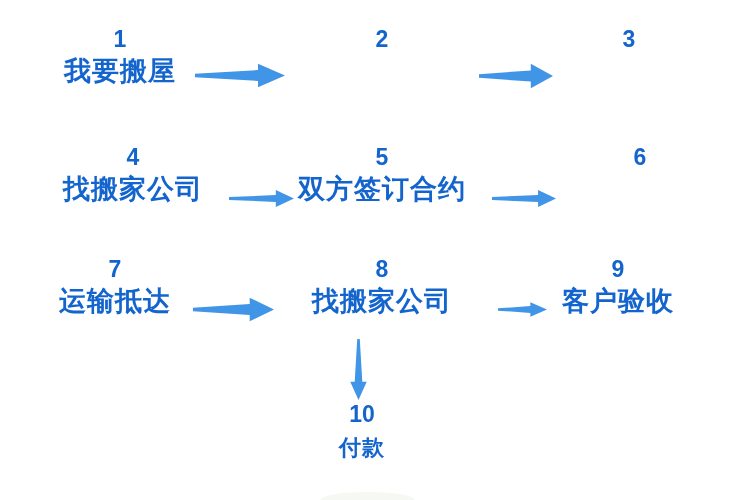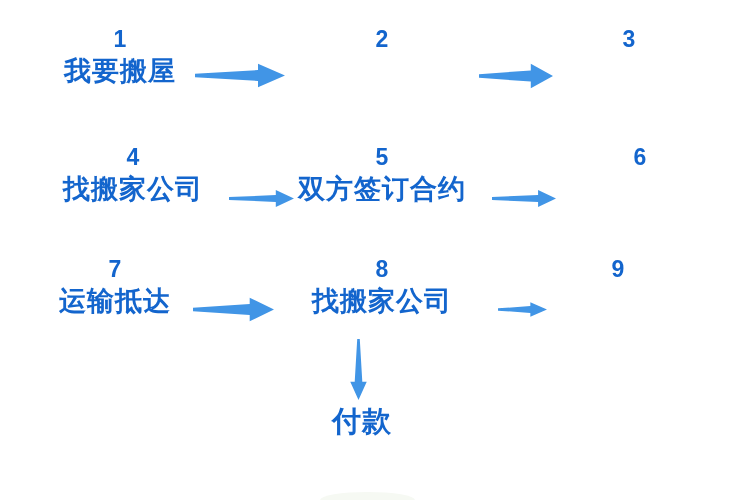--- a/index.html
+++ b/index.html
@@ -25,21 +25,21 @@
     line-height: 27px;
   }
   .step-label {
     font-size: 27px;
     line-height: 30px;
     margin-top: 3px;
     letter-spacing: 1px;
     white-space: nowrap;
   }
   .step-label.big {
-    font-size: 29px;
+    font-size: 22px;
     line-height: 34px;
   }
   .arrow {
     position: absolute;
   }
   .arrow svg {
     display: block;
     width: 100%;
     height: 100%;
   }
@@ -129,27 +129,29 @@
   </div>
 
   <div class="arrow" style="left:498px; top:301px; width:49px; height:17px;">
     <svg viewBox="0 0 100 30" preserveAspectRatio="none" aria-hidden="true">
       <polygon points="0,13 66,9 66,2 100,15 66,28 66,21 0,17"></polygon>
     </svg>
   </div>
 
   <div class="step" style="left:538px; top:256px; width:160px;">
     <div class="step-number">9</div>
+    <div class="step-label">客户验收</div>
   </div>
 
   <div class="arrow" style="left:349px; top:339px; width:19px; height:61px;">
     <svg viewBox="0 0 30 100" preserveAspectRatio="none" aria-hidden="true">
       <polygon points="13,0 9,70 2,70 15,100 28,70 21,70 17,0"></polygon>
     </svg>
   </div>
 
   <div class="step" style="left:282px; top:401px; width:160px;">
+    <div class="step-number">10</div>
     <div class="step-label big">付款</div>
   </div>
 
   <div class="cutoff-blob"></div>
 
 </div>
 
 </body></html>

